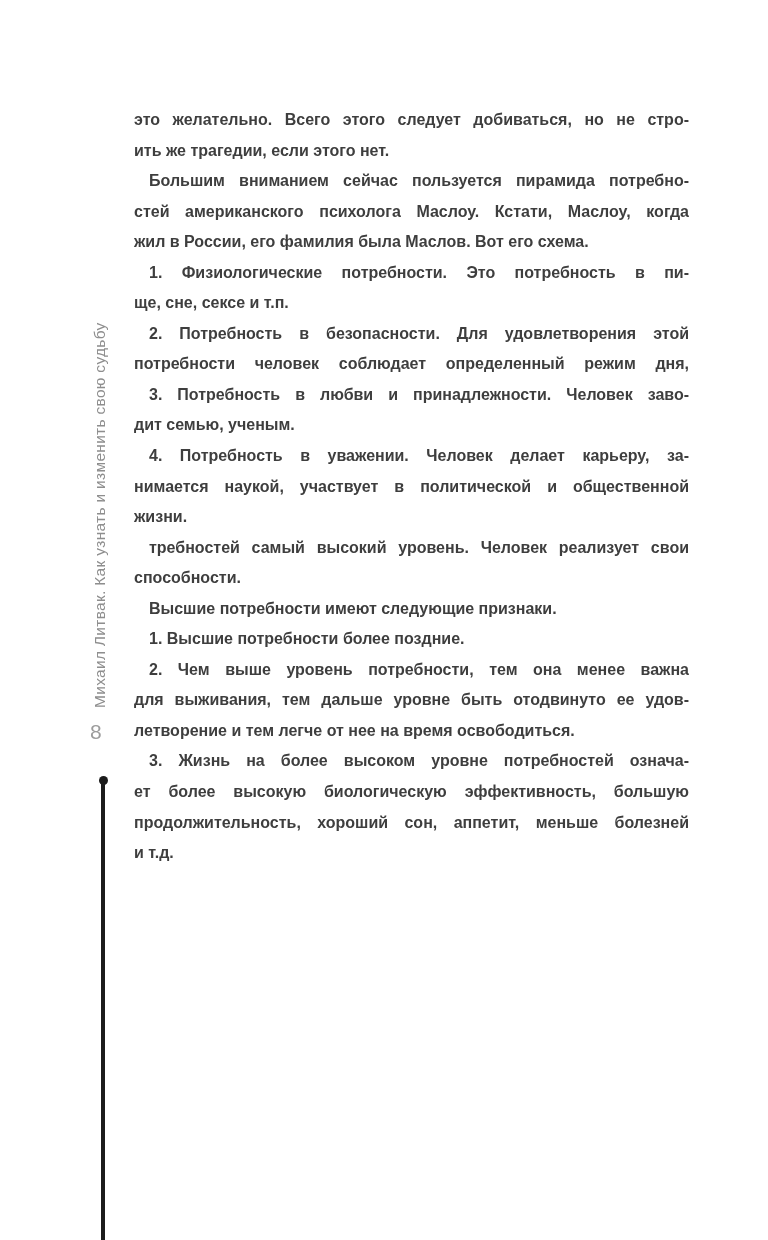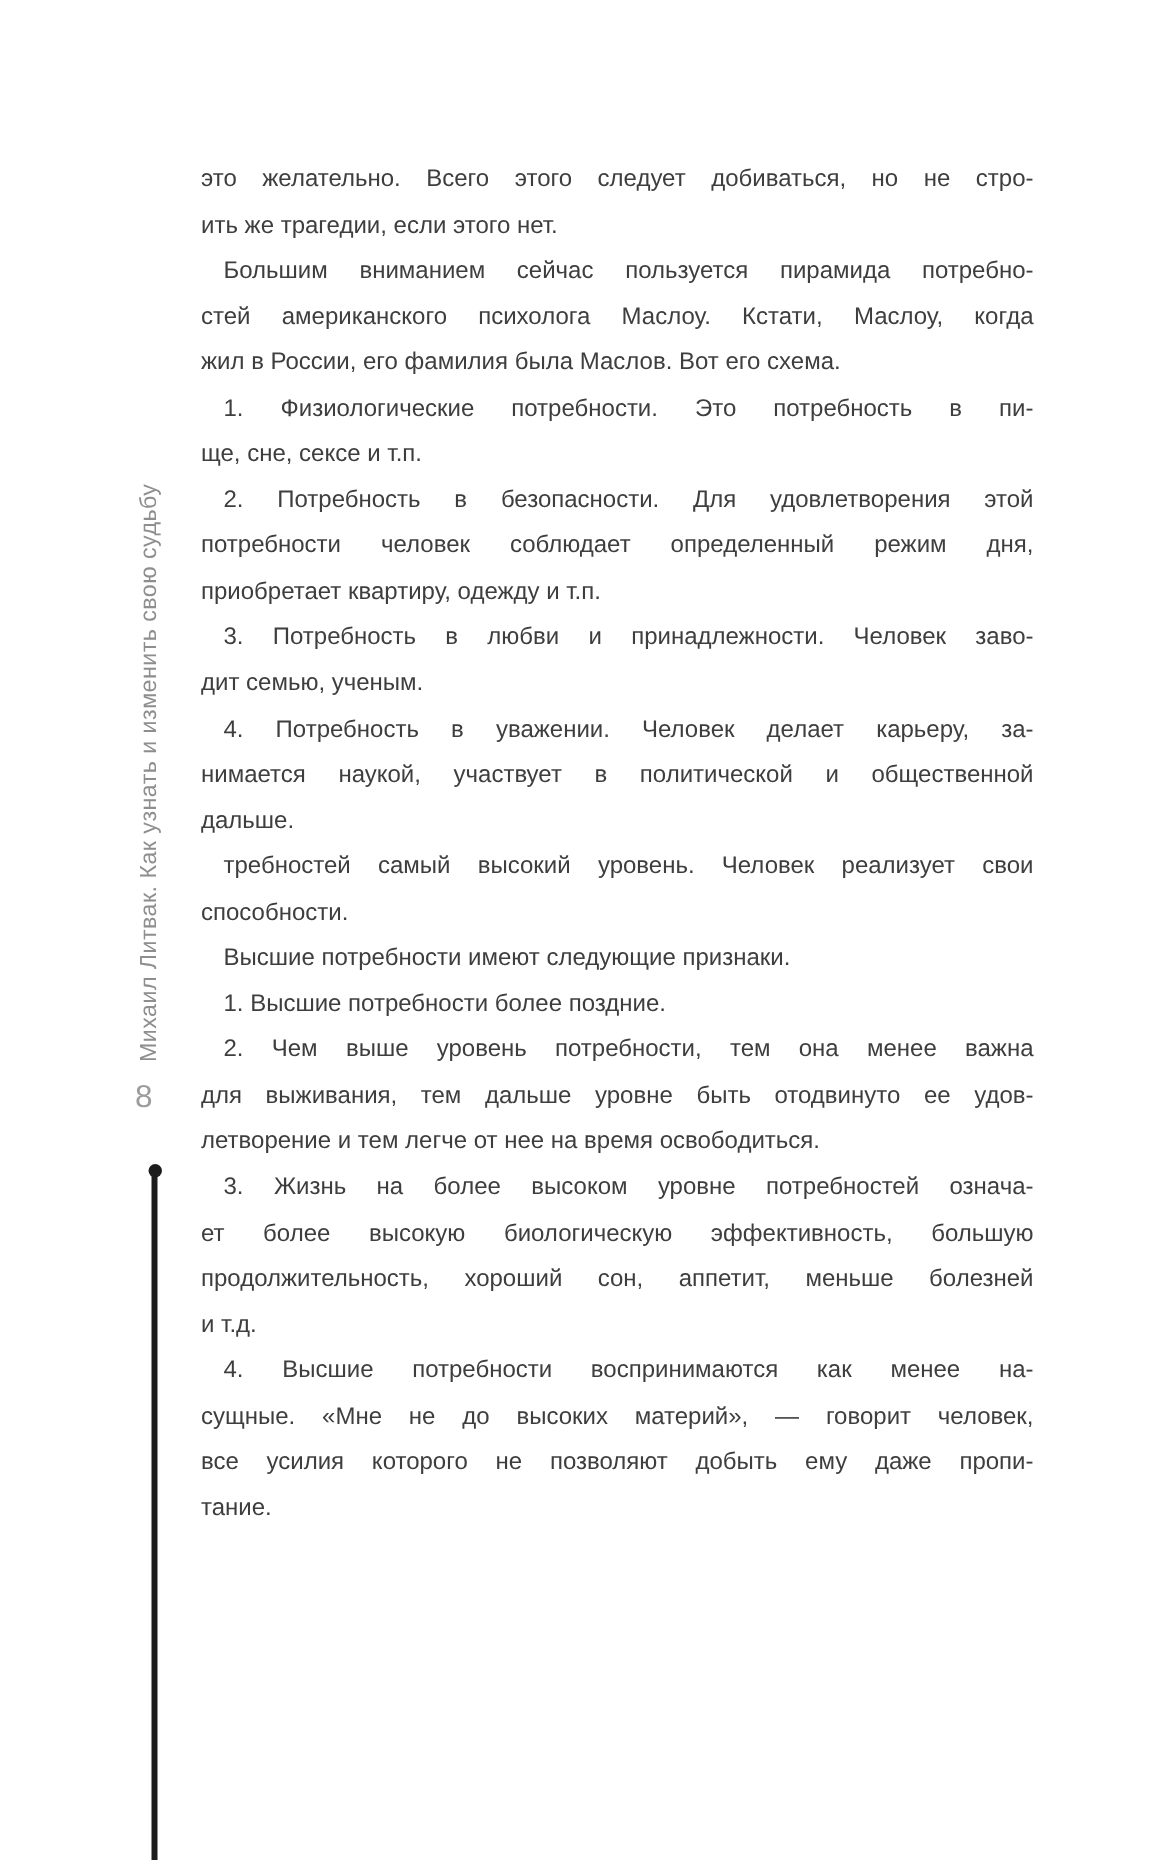--- a/index.html
+++ b/index.html
@@ -15,21 +15,21 @@
     background: #ffffff;
   }
   
   .body-text {
     position: absolute;
     left: 134px; top: 105px;
     width: 555px;
     font-size: 16px;
     line-height: 30.55px;
     color: #3e3e3e;
-    font-weight: 400;
+    font-weight: 700;
     -webkit-font-smoothing: antialiased;
   }
   .para { margin: 0; }
   .para.indent .line:first-child { text-indent: 15px; }
   .line {
     text-align: justify;
     text-align-last: justify;
     hyphens: none;
     white-space: normal;
   }
@@ -91,30 +91,29 @@
         <div class="line">стей американского психолога Маслоу. Кстати, Маслоу, когда</div>
         <div class="line last">жил в России, его фамилия была Маслов. Вот его схема.</div>
       </div>
       <div class="para indent">
         <div class="line">1. Физиологические потребности. Это потребность в пи-</div>
         <div class="line last">ще, сне, сексе и т.п.</div>
       </div>
       <div class="para indent">
         <div class="line">2. Потребность в безопасности. Для удовлетворения этой</div>
         <div class="line">потребности человек соблюдает определенный режим дня,</div>
-        <div class="line last">приобретает квартиру, одежду и т.п.</div>
       </div>
       <div class="para indent">
         <div class="line">3. Потребность в любви и принадлежности. Человек заво-</div>
         <div class="line last">дит семью, ученым.</div>
       </div>
       <div class="para indent">
         <div class="line">4. Потребность в уважении. Человек делает карьеру, за-</div>
         <div class="line">нимается наукой, участвует в политической и общественной</div>
-        <div class="line last">дальше.</div>
+        <div class="line last">жизни.</div>
       </div>
       <div class="para indent">
         <div class="line">требностей самый высокий уровень. Человек реализует свои</div>
         <div class="line last">способности.</div>
       </div>
       <div class="para indent">
         <div class="line last">Высшие потребности имеют следующие признаки.</div>
       </div>
       <div class="para indent">
         <div class="line last">1. Высшие потребности более поздние.</div>
@@ -123,21 +122,15 @@
         <div class="line">2. Чем выше уровень потребности, тем она менее важна</div>
         <div class="line">для выживания, тем дальше уровне быть отодвинуто ее удов-</div>
         <div class="line last">летворение и тем легче от нее на время освободиться.</div>
       </div>
       <div class="para indent">
         <div class="line">3. Жизнь на более высоком уровне потребностей означа-</div>
         <div class="line">ет более высокую биологическую эффективность, большую</div>
         <div class="line">продолжительность, хороший сон, аппетит, меньше болезней</div>
         <div class="line last">и т.д.</div>
       </div>
-      <div class="para indent">
-        <div class="line">4. Высшие потребности воспринимаются как менее на-</div>
-        <div class="line">сущные. «Мне не до высоких материй», — говорит человек,</div>
-        <div class="line">все усилия которого не позволяют добыть ему даже пропи-</div>
-        <div class="line last">тание.</div>
-      </div>
     </div>
 
 </div>
 
 </body></html>

